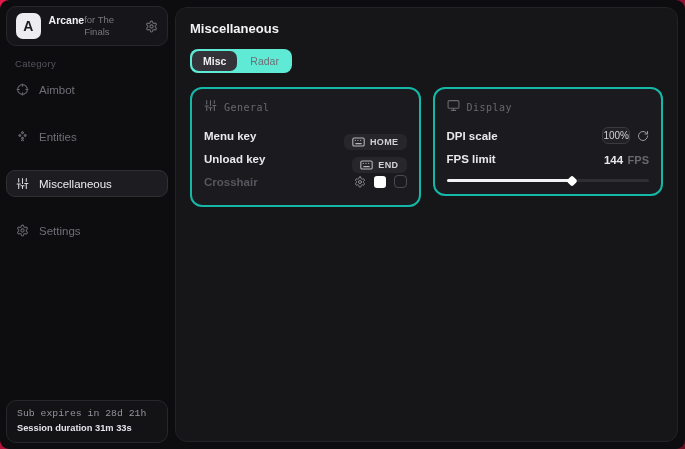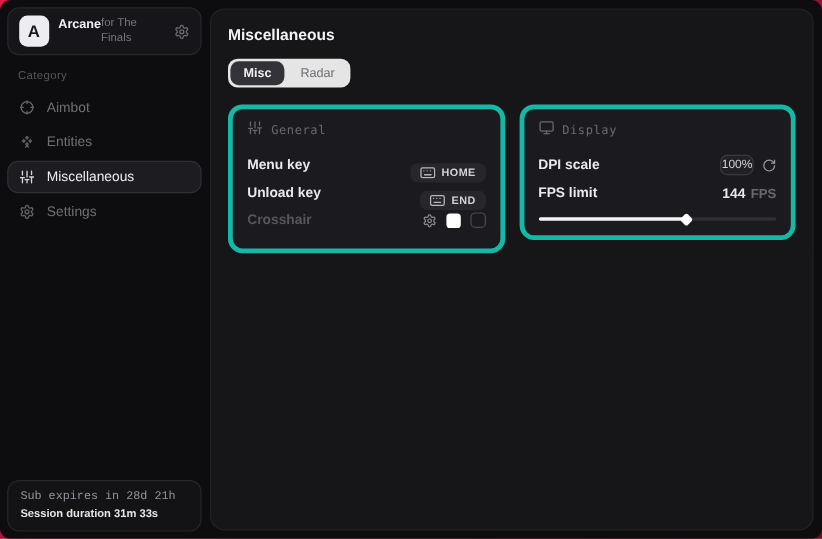--- a/index.html
+++ b/index.html
@@ -35,21 +35,21 @@
     font-weight:bold; font-size:14px;
   }
   .app-text { display:flex; flex-direction:row; line-height:1.25; }
   .app-title { font-size:10.5px; font-weight:bold; color:#f2f2f4; }
   .app-sub { font-size:9.5px; color:#77777f; }
   .side-gear { margin-left:auto; color:#6b6b73; display:flex; }
   .category {
     font-size:9.5px; color:#55555d;
     padding:12px 9px 7px 9px; letter-spacing:.3px;
   }
-  .nav { display:flex; flex-direction:column; gap:2px; }
+  .nav { display:flex; flex-direction:column; gap:20px; }
   .nav-item {
     display:flex; align-items:center; gap:10px;
     padding:6px 9px; height:27px;
     border:1px solid transparent; border-radius:9px;
     color:#6e6e76; font-size:11.5px; cursor:pointer;
   }
   .nav-item .nav-icon { display:flex; color:#64646c; }
   .nav-item.active {
     background:#1c1c21; border-color:#2f2f36; color:#ededf0;
   }
@@ -67,30 +67,30 @@
   
   .main-panel {
     flex:1; margin:7px 7px 7px 1px;
     background:#161619; border:1px solid #222227;
     border-radius:12px; padding:13px 14px;
     overflow:hidden;
   }
   .page-title { font-size:13px; font-weight:bold; color:#f3f3f5; }
   .tab-group {
     display:inline-flex; gap:2px; margin-top:13px;
-    background:#e5e5e5; border-radius:8px; padding:2px;
+    background:#5eead4; border-radius:8px; padding:2px;
   }
   .tab {
     font-size:10.5px; padding:4px 11px; border-radius:7px;
     color:#6e6e76; cursor:pointer;
   }
   .tab.active { background:#323238; color:#efeff2; font-weight:bold; }
   .cards { display:flex; gap:12px; margin-top:14px; align-items:flex-start; }
   .card {
-    flex:1; background:#1b1b1f; border:4px solid #14b8a6;
+    flex:1; background:#1b1b1f; border:2px solid #14b8a6;
     border-radius:12px; padding:9px 12px 12px 12px;
   }
   .card-head {
     display:flex; align-items:center; gap:7px;
     color:#68686f; margin-bottom:8px;
   }
   .card-head-label {
     font-family:"DejaVu Sans Mono", monospace;
     font-size:10px; letter-spacing:.5px;
   }

